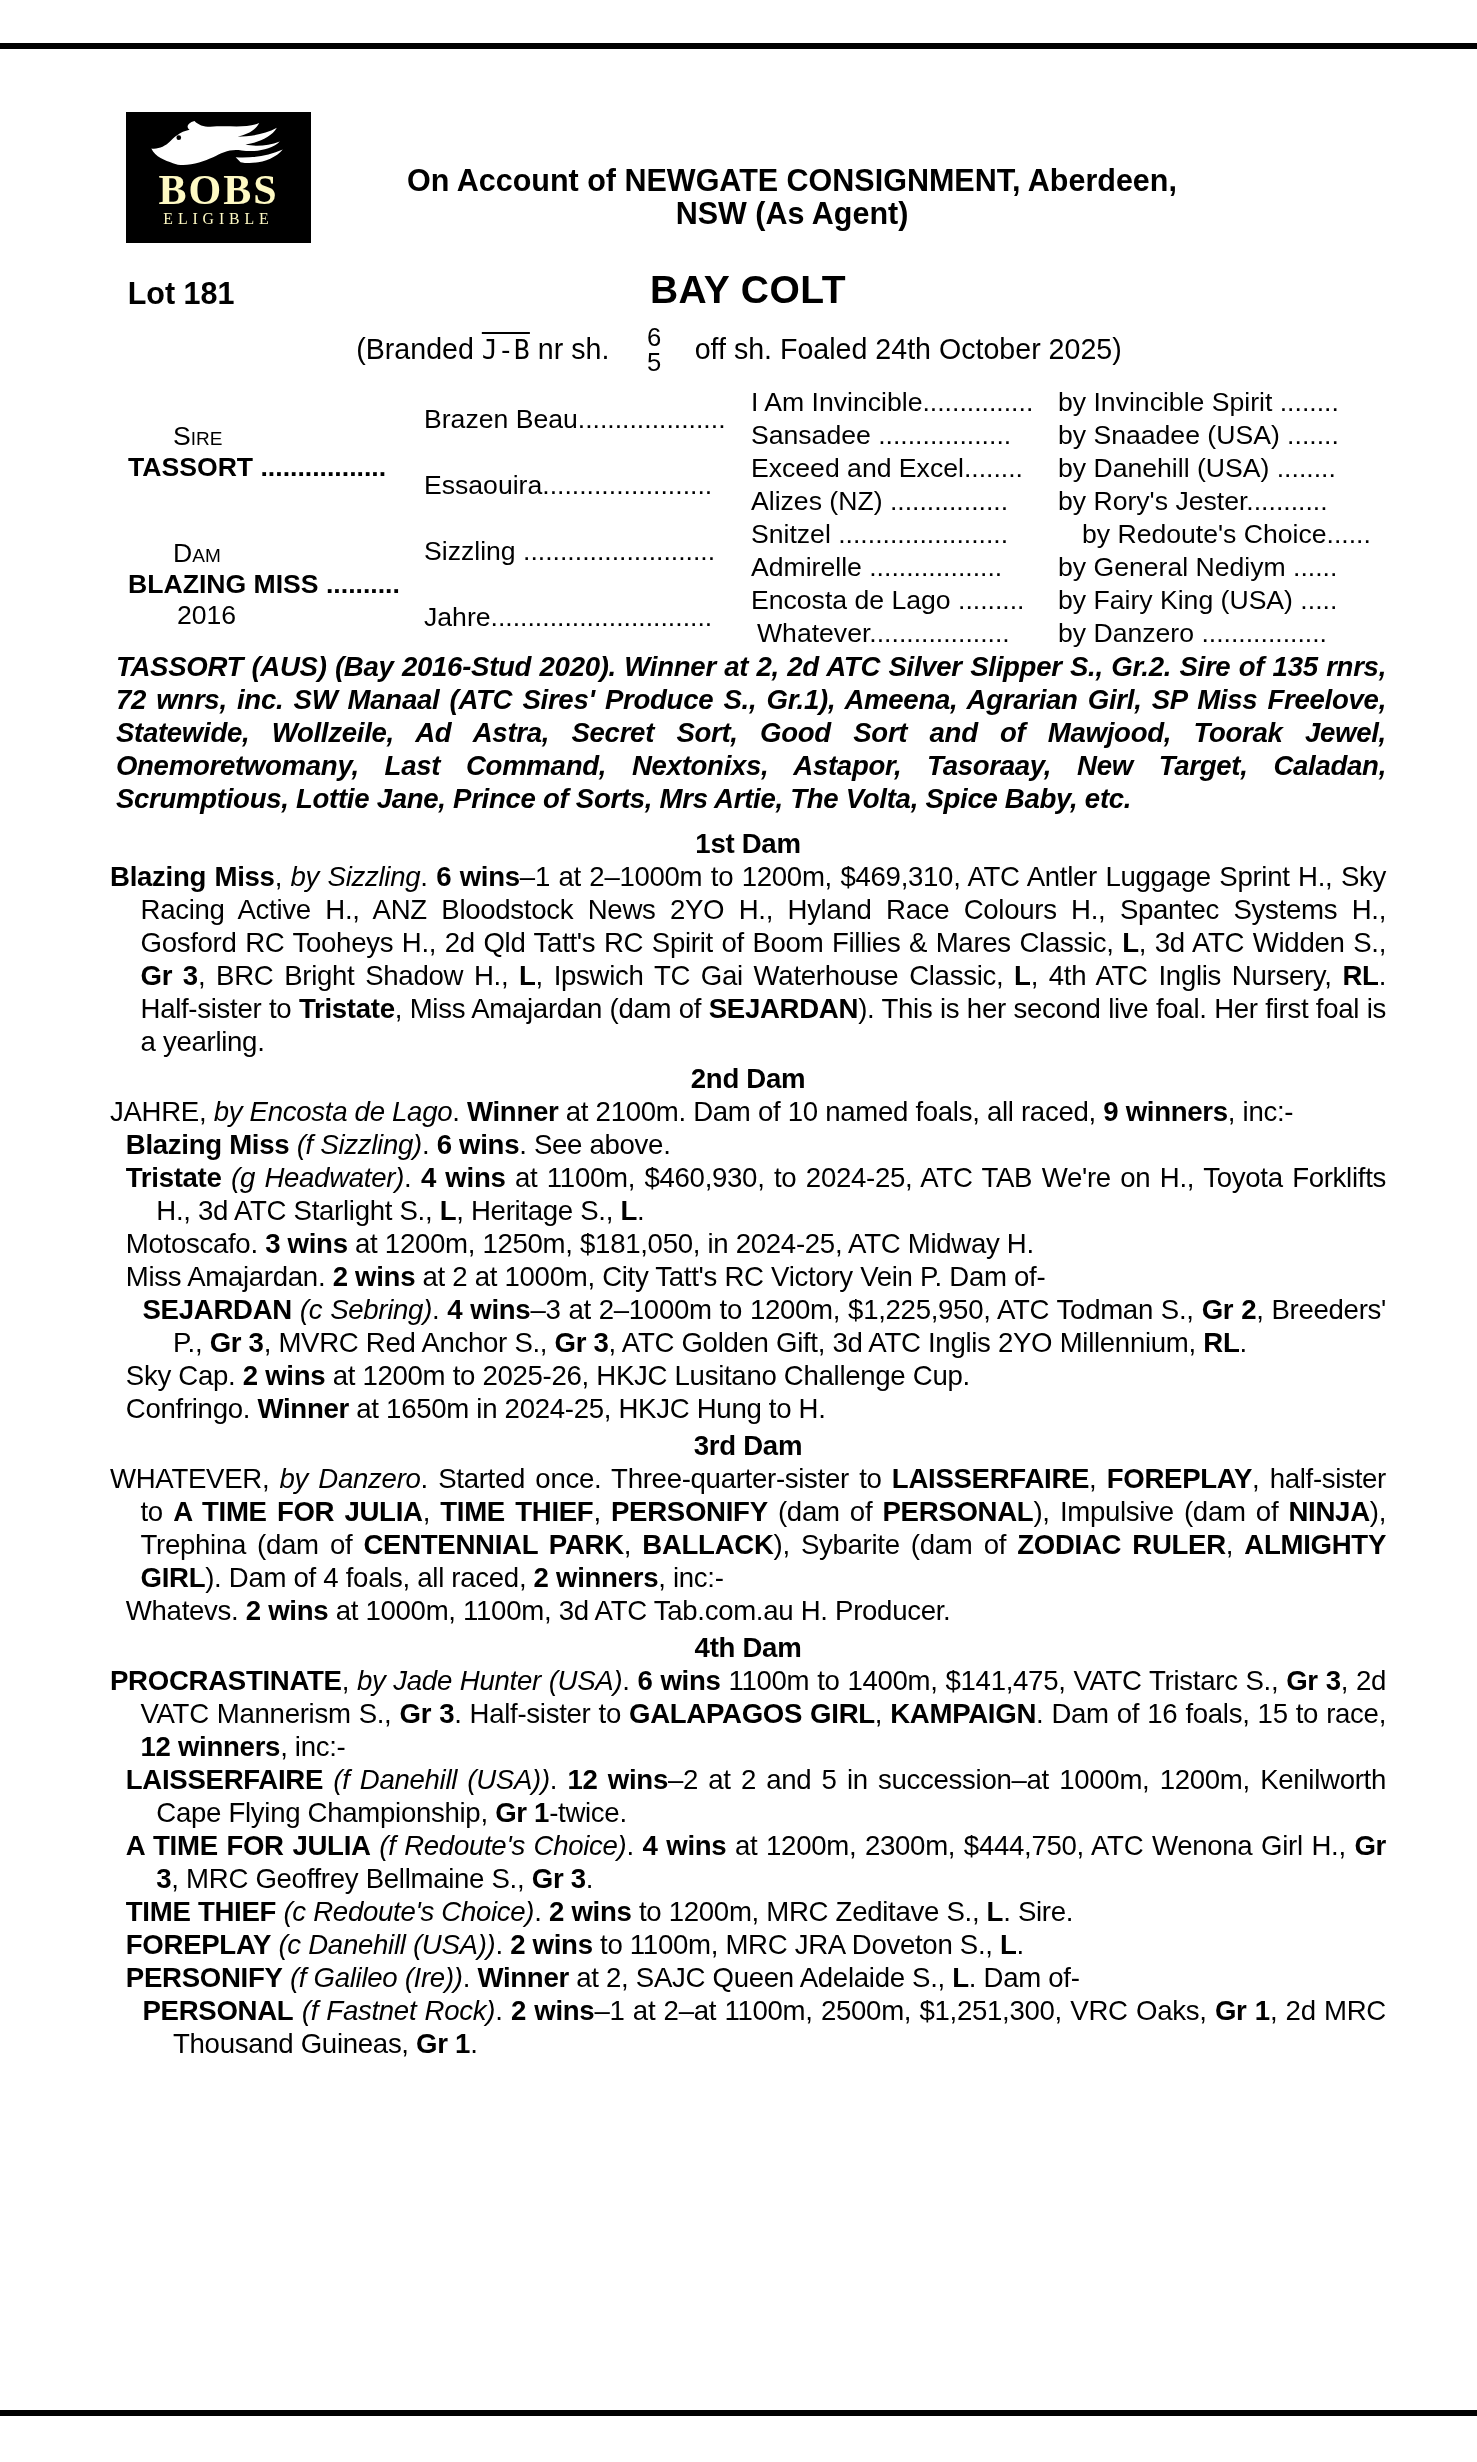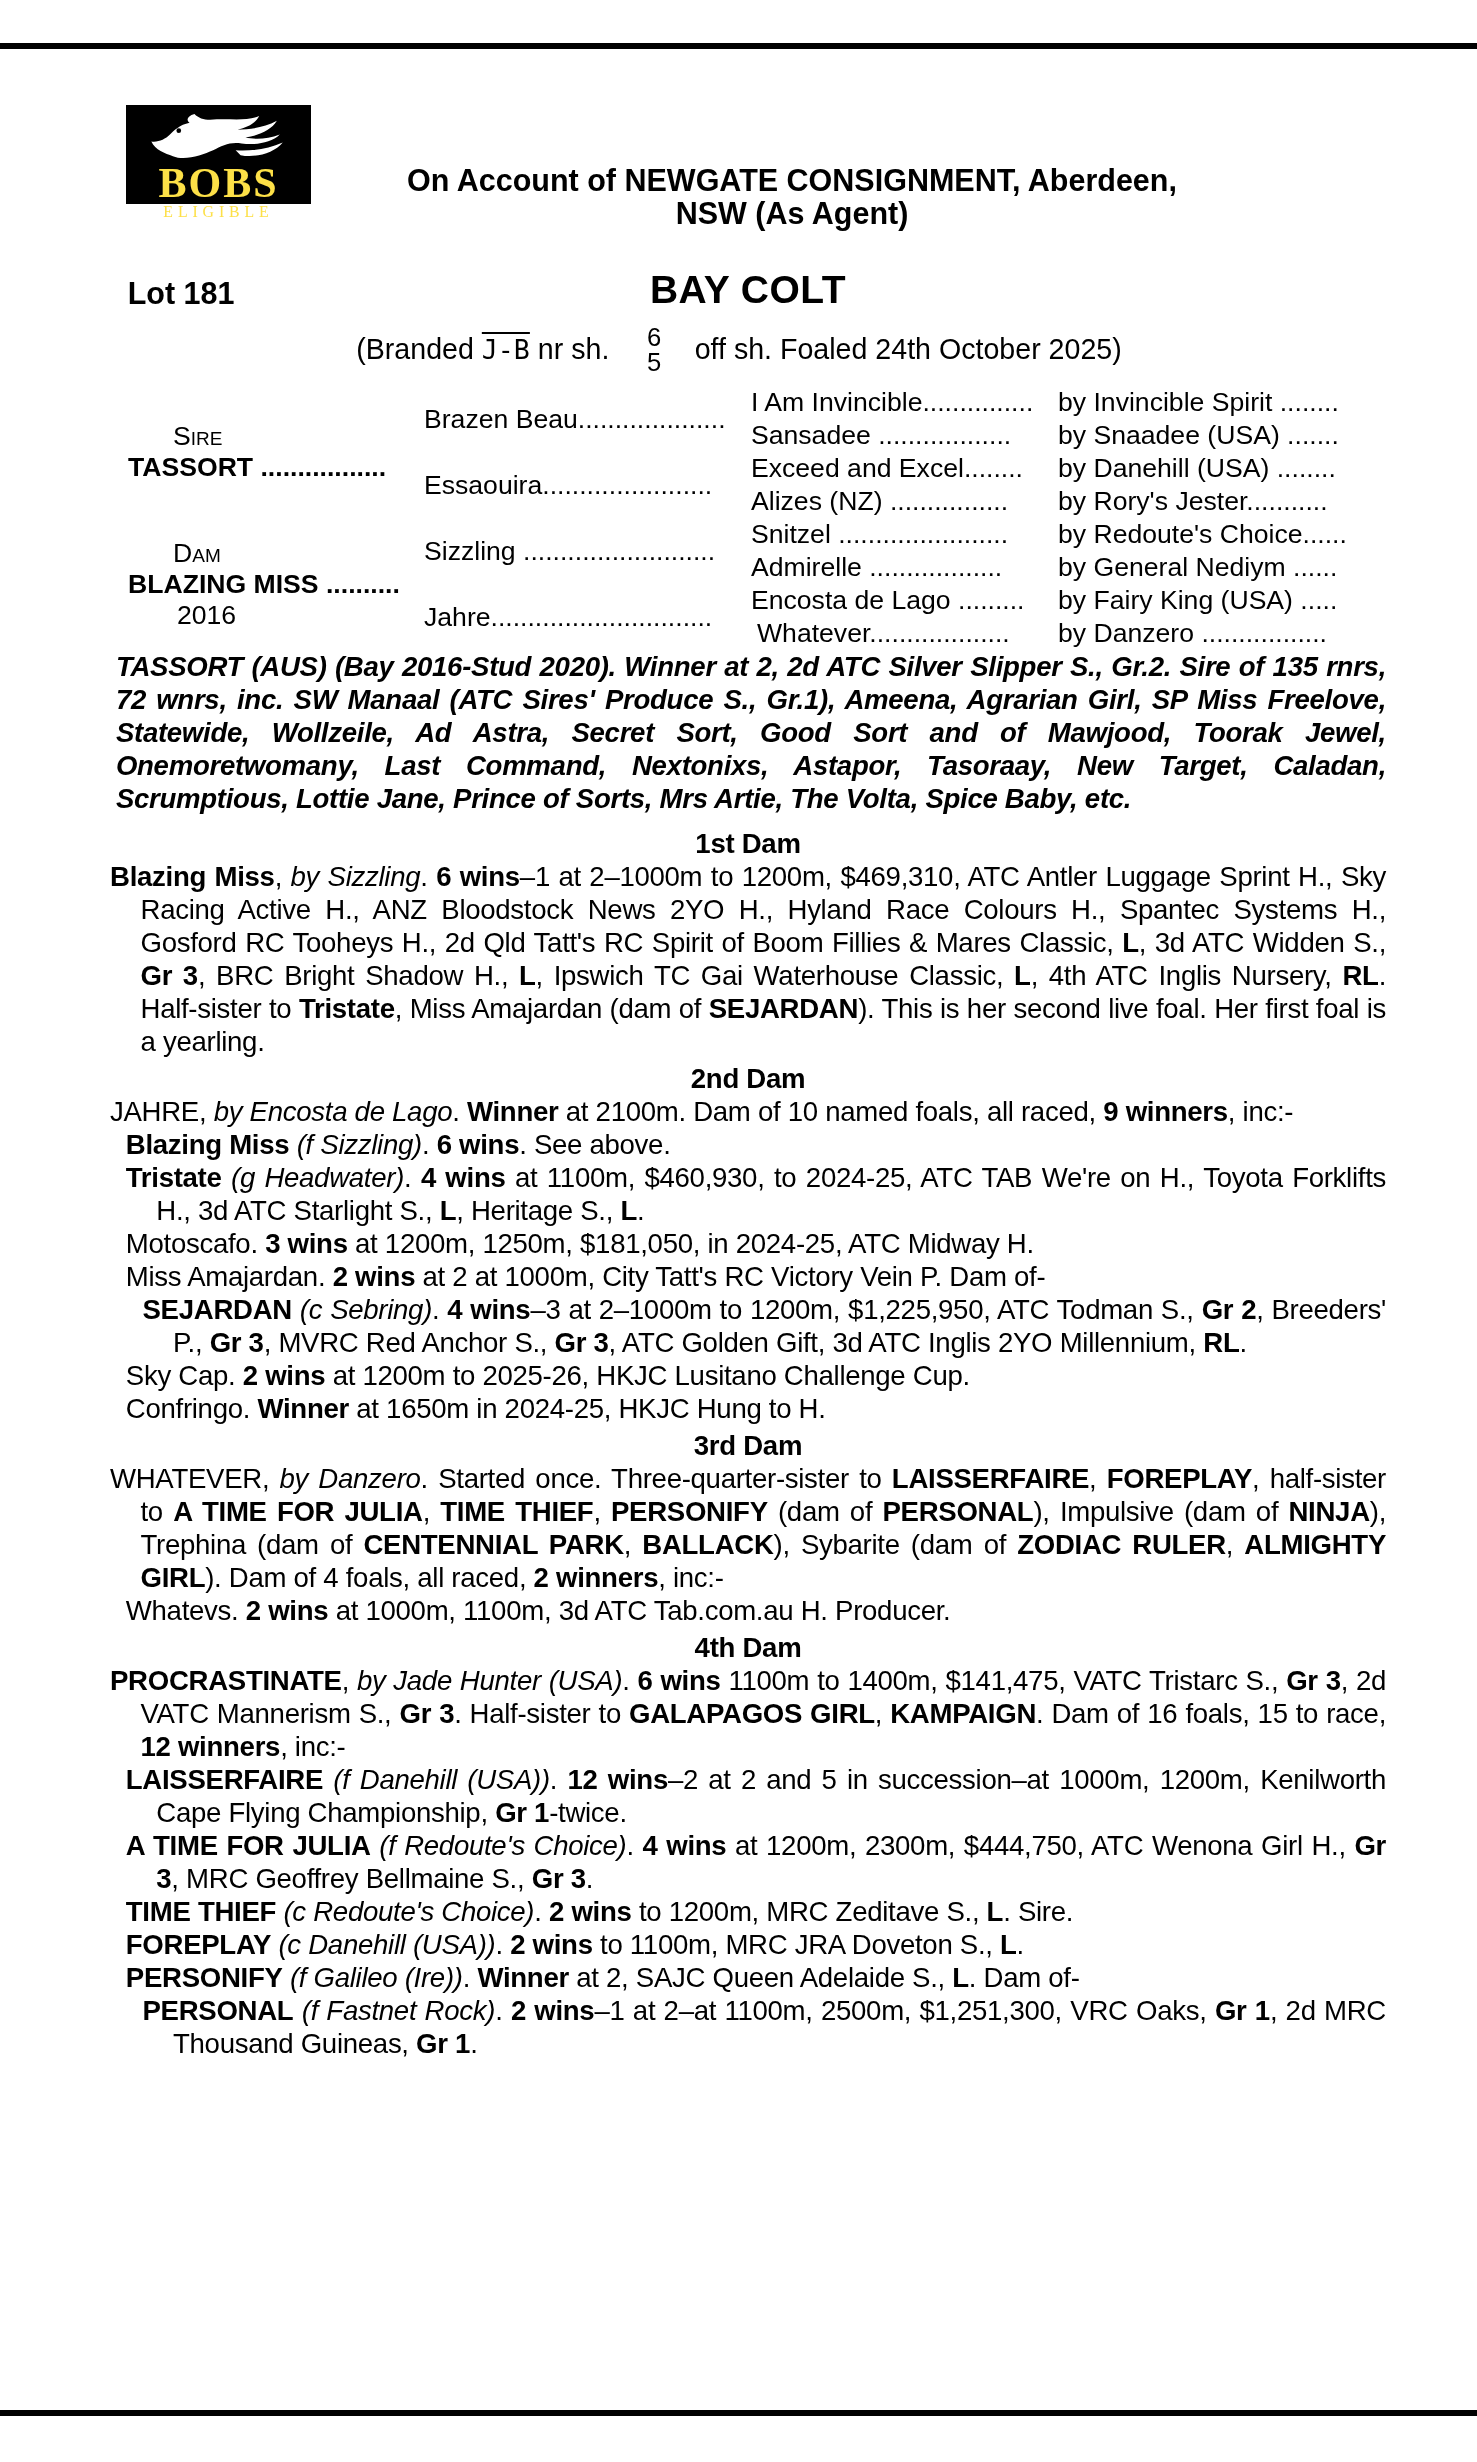--- a/index.html
+++ b/index.html
@@ -7,22 +7,22 @@
     position:relative; width:1478px; height:2463px; background:#ffffff;
     font-family:"Liberation Sans", sans-serif; color:#000;
     overflow:hidden;
   }
   .rule { position:absolute; left:0; width:1478px; height:5.9px; background:#000; }
   .rule-top { top:43px; }
   .rule-bottom { top:2410px; }
 
   
   .logo {
-    position:absolute; left:126px; top:105px; width:185px; height:99px;
-    background:#000; color:#fde047; text-align:center;
+    position:absolute; left:126px; top:112px; width:185px; height:131px;
+    background:#000; color:#fef9c3; text-align:center;
   }
   .logo svg { display:block; margin:7.9px auto 0 auto; }
   .logo-bobs { font-family:"Liberation Serif", serif; font-size:42px; line-height:39px; letter-spacing:2px; font-weight:bold; }
   .logo-eligible { font-family:"Liberation Serif", serif; font-size:15.8px; line-height:17.7px; letter-spacing:4.9px; }
 
   
   .header-block {
     position:absolute; left:197px; right:91px; top:164px;
     font-weight:bold; font-size:30.5px; line-height:33px;
   }
@@ -133,21 +133,21 @@
 
     <div class="pc c3" style="grid-row:1;">I Am Invincible...............</div>
     <div class="pc c4" style="grid-row:1;">by Invincible Spirit ........</div>
     <div class="pc c3" style="grid-row:2;">Sansadee ..................</div>
     <div class="pc c4" style="grid-row:2;">by Snaadee (USA) .......</div>
     <div class="pc c3" style="grid-row:3;">Exceed and Excel........</div>
     <div class="pc c4" style="grid-row:3;">by Danehill (USA) ........</div>
     <div class="pc c3" style="grid-row:4;">Alizes (NZ) ................</div>
     <div class="pc c4" style="grid-row:4;">by Rory's Jester...........</div>
     <div class="pc c3" style="grid-row:5;">Snitzel .......................</div>
-    <div class="pc c4" style="grid-row:5;">by Redoute's Choice......</div>
+    <div class="pc c4" style="grid-row:5;margin-left:24px;">by Redoute's Choice......</div>
     <div class="pc c3" style="grid-row:6;">Admirelle ..................</div>
     <div class="pc c4" style="grid-row:6;">by General Nediym ......</div>
     <div class="pc c3" style="grid-row:7;">Encosta de Lago .........</div>
     <div class="pc c4" style="grid-row:7;">by Fairy King (USA) .....</div>
     <div class="pc c3" style="grid-row:8;margin-left:6px;">Whatever...................</div>
     <div class="pc c4" style="grid-row:8;">by Danzero .................</div>
   </div>
 
   <div class="content">
     <p class="sire-par"><span class="b i">TASSORT (AUS) (Bay 2016-Stud 2020). Winner at 2, 2d ATC Silver Slipper S., Gr.2. Sire of 135 rnrs, 72 wnrs, inc. SW Manaal (ATC Sires' Produce S., Gr.1), Ameena, Agrarian Girl, SP Miss Freelove, Statewide, Wollzeile, Ad Astra, Secret Sort, Good Sort and of Mawjood, Toorak Jewel, Onemoretwomany, Last Command, Nextonixs, Astapor, Tasoraay, New Target, Caladan, Scrumptious, Lottie Jane, Prince of Sorts, Mrs Artie, The Volta, Spice Baby, etc.</span></p>

